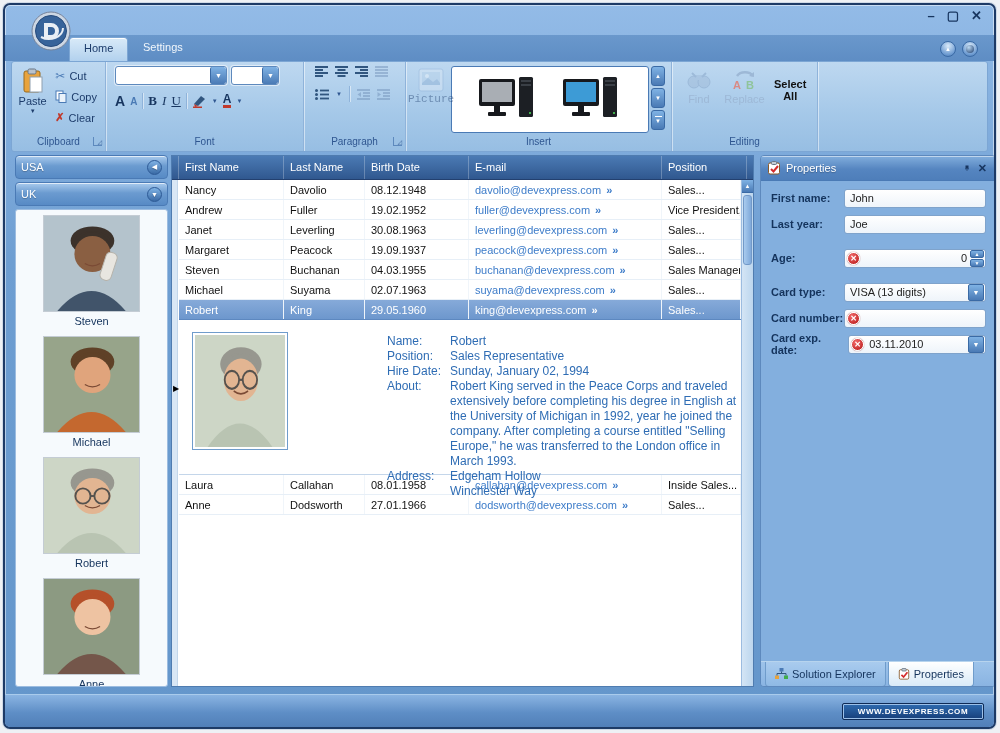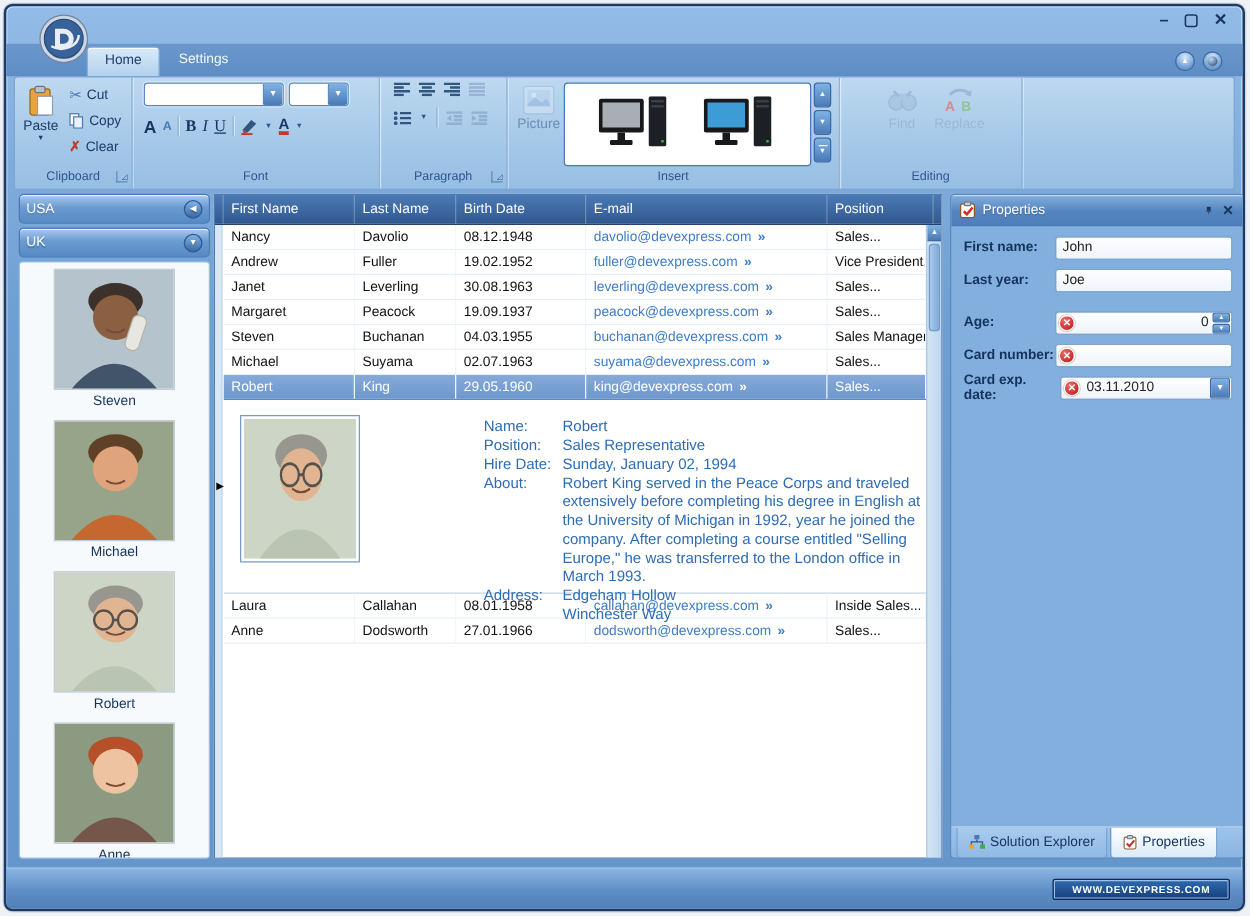--- a/index.html
+++ b/index.html
@@ -358,21 +358,21 @@
         </div>
       </div>
       <div class="gcap">
         <span>Paragraph</span>
         <span class="launcher">◿</span>
       </div>
     </div>
 
     <div class="rgroup" style="width:266px;">
       <div class="gbody">
-        <div class="bigbtn disabled" style="width:40px;">
+        <div class="bigbtn disabled" style="width:40px;font-family:Liberation Mono, monospace;">
           <svg width="26" height="24" viewBox="0 0 26 24">
             <rect x="1" y="1" width="24" height="22" rx="2" fill="#dce9f6" stroke="#93b3d8"></rect>
             <rect x="4" y="4" width="18" height="13" fill="#bcd4ea"></rect>
             <circle cx="9" cy="8" r="2" fill="#f3f8fd"></circle>
             <path d="M4 15 l6-5 5 4 4-3 3 4 v2 H4 Z" fill="#8fb0d4"></path>
           </svg>
           <span>Picture</span>
         </div>
         <div class="galwrap">
           <div class="gallery">
@@ -424,20 +424,23 @@
           <span>Find</span>
         </div>
         <div class="edbtn dis">
           <svg width="28" height="22" viewBox="0 0 28 22">
             <path d="M6 7 a9 7 0 0 1 16 0" stroke="#9db8d6" stroke-width="2.4" fill="none"></path>
             <path d="M23 3 l0 5 -5 -1 z" fill="#9db8d6"></path>
             <text x="2" y="20" font-size="11" font-weight="bold" fill="#d98a85">A</text>
             <text x="15" y="20" font-size="11" font-weight="bold" fill="#8fc49a">B</text>
           </svg>
           <span>Replace</span>
+        </div>
+        <div class="edbtn en" style="padding-top:12px;">
+          <span>Select All</span>
         </div>
       </div>
       <div class="gcap">
         <span>Editing</span>
       </div>
     </div>
 
     <div style="flex:1;"></div>
   </div>
 
@@ -682,20 +685,27 @@
           <div class="plabel">Age:</div>
           <div class="pedit">
             <div class="errbadge">✕</div>
             <div class="pval right">0</div>
             <div class="spin">
               <div>▲</div>
               <div>▼</div>
             </div>
           </div>
         </div>
+        <div class="prow gap">
+          <div class="plabel">Card type:</div>
+          <div class="pedit">
+            <div class="pval">VISA (13 digits)</div>
+            <div class="ddbtn">▼</div>
+          </div>
+        </div>
         <div class="prow">
           <div class="plabel">Card number:</div>
           <div class="pedit">
             <div class="errbadge">✕</div>
             <div class="pval"></div>
           </div>
         </div>
         <div class="prow">
           <div class="plabel">Card exp. date:</div>
           <div class="pedit">

